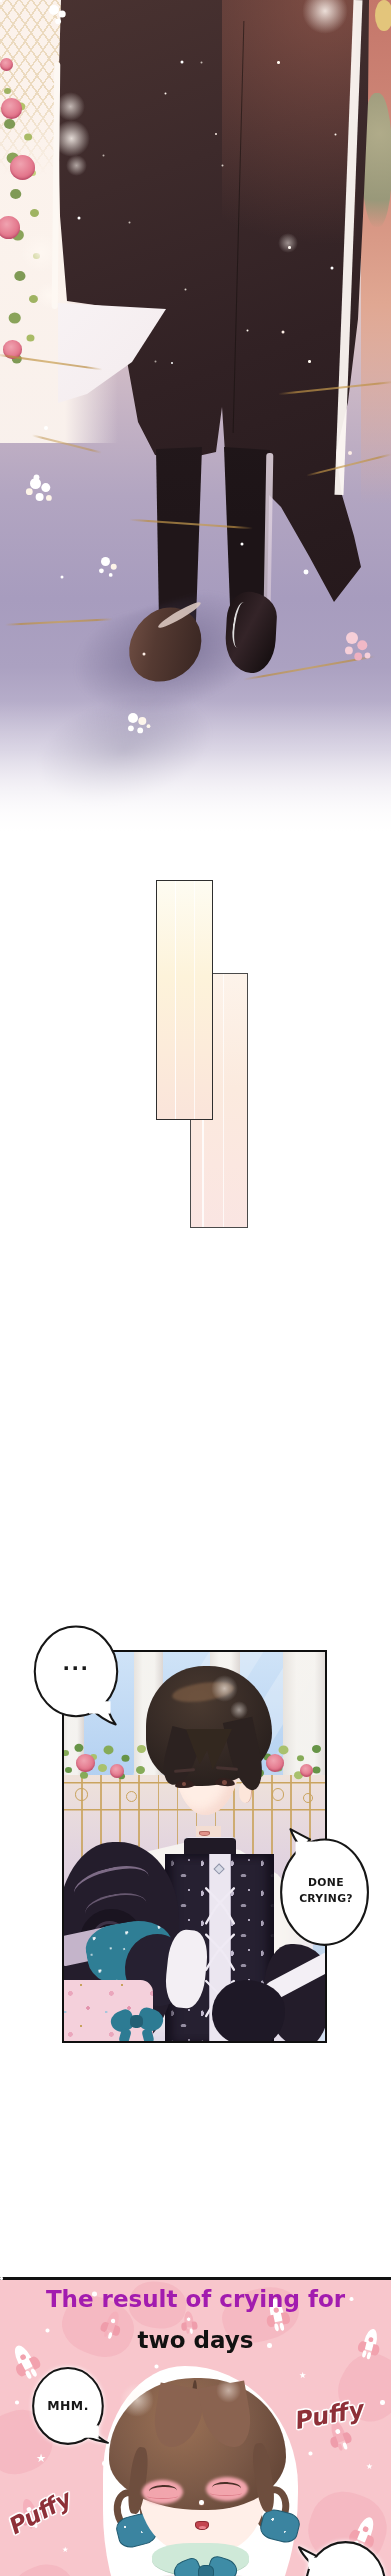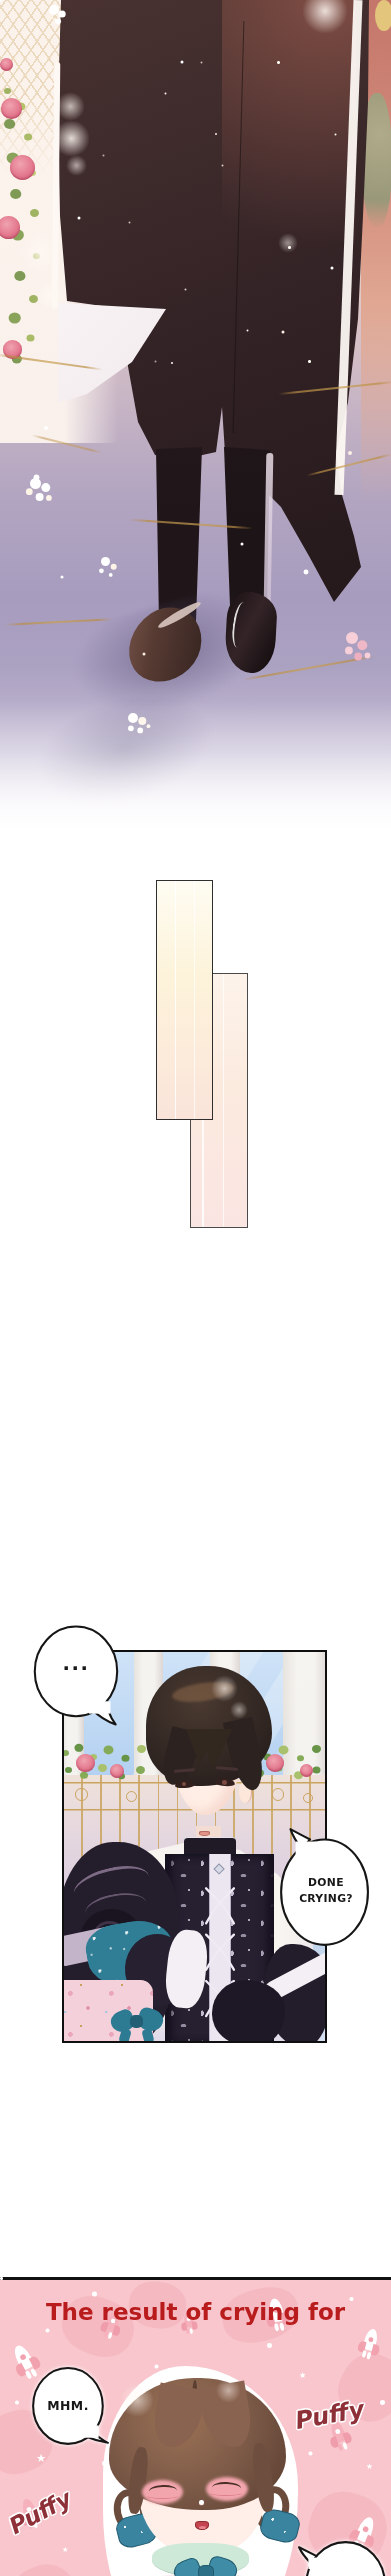--- a/index.html
+++ b/index.html
@@ -418,21 +418,22 @@
     <span class="star" style="left:366px;top:185px;font-size:7.7px;">★</span>
     <span class="star" style="left:62px;top:268px;font-size:7.2px;">★</span>
     <span class="star" style="left:340px;top:289px;font-size:9.3px;">★</span>
 
     <div class="abs" style="left:0;top:0;width:2.6px;height:2.6px;border-radius:50%;background:#fff;
          box-shadow:93px 15.5px 0 1px #fff,155px 88px 0 0.5px #fff,268px 67px 0 1px #fff,350px 20.6px 0 0.5px #fff,
          46px 52px 0 0.5px #fff,381px 124px 0 1px #fff,15.5px 124px 0 0.5px #fff,309px 175px 0 0.5px #fff,
          103px 185px 0 1px #fff,361px 309px 0 0.5px #fff,52px 319px 0 1px #fff,155px 361px 0 0.5px #fff,
          258px 314px 0 0.5px #fff,319px 371px 0 1px #fff;"></div>
 
-    <div class="bubble-text" style="left:41px;top:22px;width:309px;font-size:23px;color:#b91c1c;letter-spacing:0px;text-align:center;">The result of crying for</div>
+    <div class="bubble-text" style="left:41px;top:9px;width:309px;font-size:23px;color:#a21caf;letter-spacing:0px;text-align:center;">The result of crying for</div>
+    <div class="bubble-text" style="left:41px;top:50px;width:309px;font-size:23px;color:#121212;">two days</div>
 
     <div>
       <div class="abs" style="left:103px;top:89px;width:195px;height:301px;background:#fff;
            border-radius:42% 58% 55% 45%/36% 40% 58% 52%;"></div>
       <div class="abs" style="left:114px;top:212px;width:33px;height:44px;
            border:7.7px solid #6b4c3c;border-radius:50%;box-sizing:border-box;transform:rotate(-12deg);"></div>
       <div class="abs" style="left:255px;top:209px;width:34px;height:45px;
            border:7.7px solid #6b4c3c;border-radius:50%;box-sizing:border-box;transform:rotate(12deg);"></div>
       <div class="abs" style="left:117px;top:238px;width:39px;height:31px;background:#3b84a0;
            background-image:radial-gradient(circle 2.1px at 8.2px 8.2px,rgba(255,255,255,.9) 0 60%,transparent 70%),

